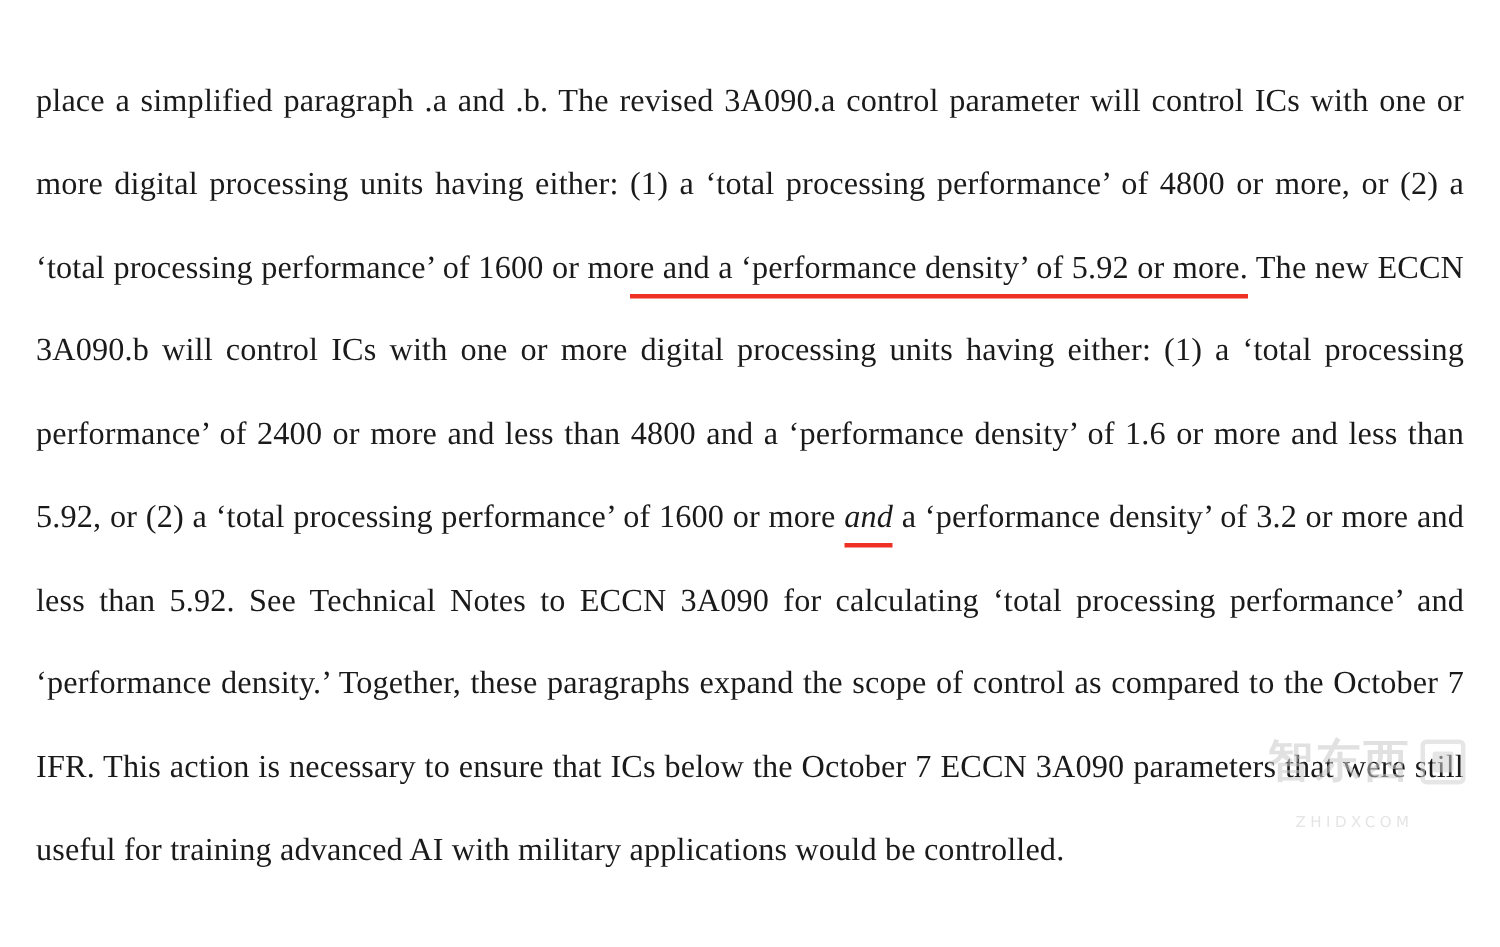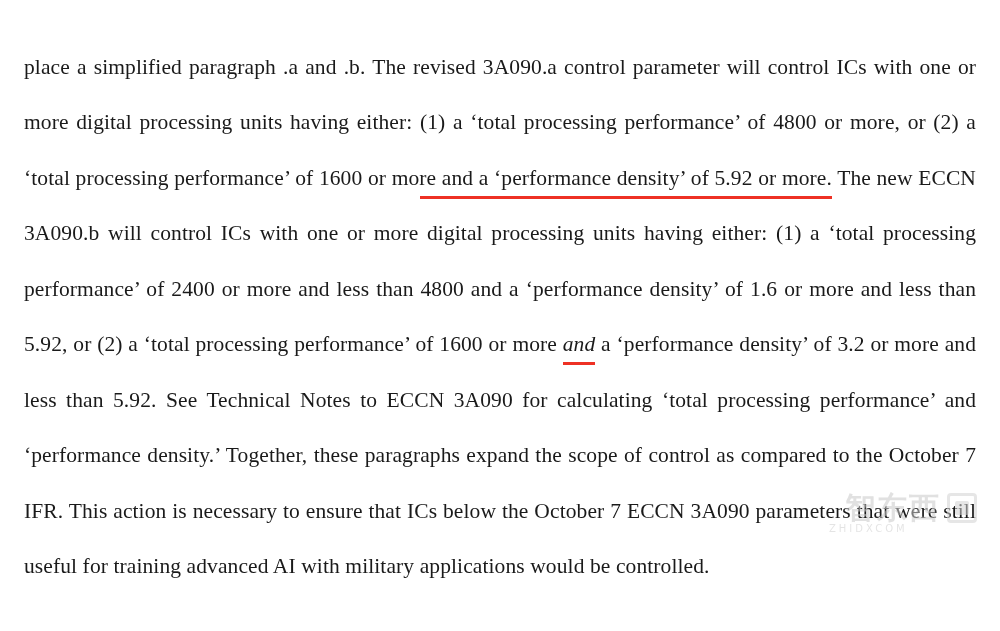--- a/index.html
+++ b/index.html
@@ -69,22 +69,22 @@
     font-weight: bold;
     color: #c9c9c9;
     letter-spacing: 2px;
     line-height: 1;
   }
   #watermark .wm-sub {
     font-family: "DejaVu Sans", sans-serif;
     font-size: 10px;
     color: #cfcfcf;
     letter-spacing: 3px;
-    text-align: left;
-    margin-top: 0;
+    text-align: center;
+    margin-top: 20px;
   }
   #watermark .wm-mark {
     width: 30px;
     height: 30px;
     border: 3px solid #d2d2d2;
     border-radius: 4px;
     position: relative;
     box-sizing: border-box;
   }
   #watermark .wm-mark::before {

